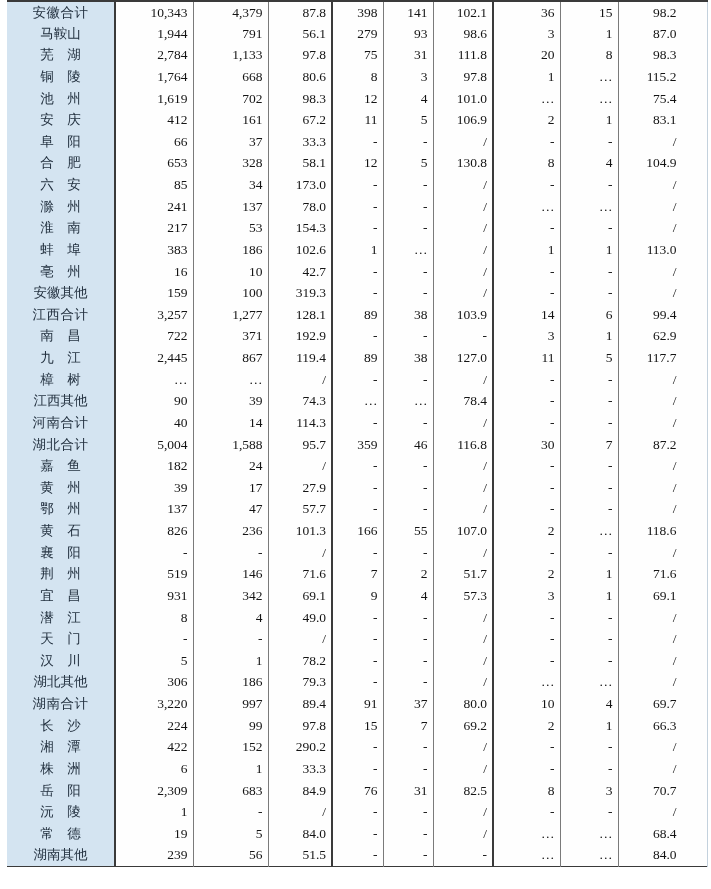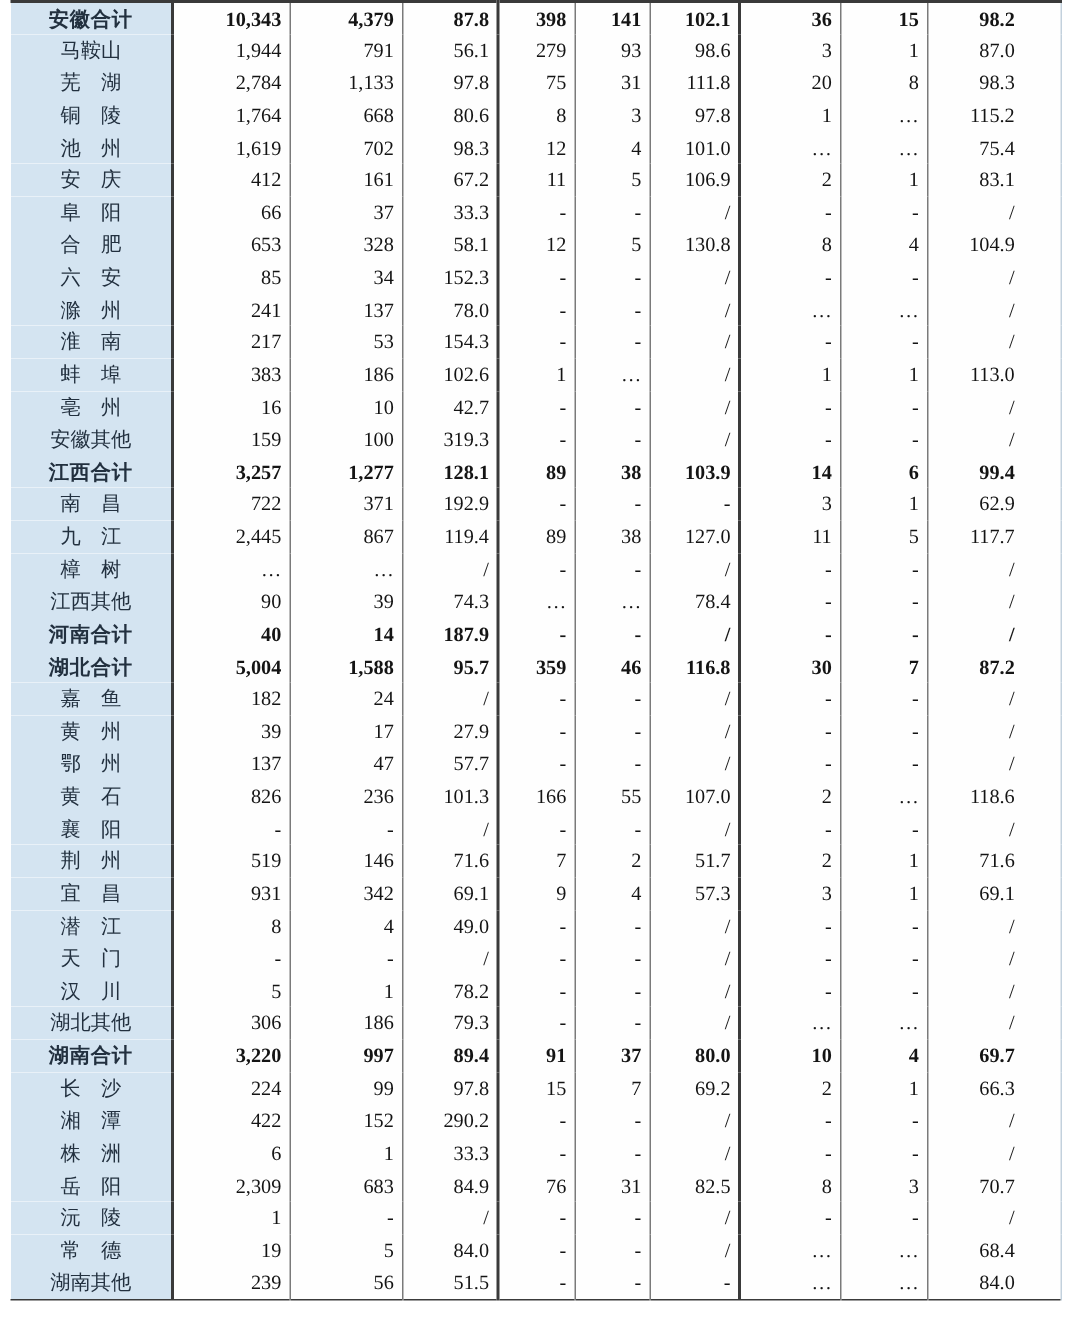--- a/index.html
+++ b/index.html
@@ -48,21 +48,21 @@
   }
   td.num {
     text-align: right;
     padding-right: 5px;
     background: #fefefe;
   }
   td.c1, td.c2, td.c4, td.c5, td.c7 { border-right: 1px solid var(--grid-thin); }
   td.c3, td.c6 { border-right: 2px solid var(--grid-thick); }
   td.c8 { border-right: 1px solid var(--grid-thin); }
   td.c9 { border-right: 1px solid var(--grid-faint); padding-right: 30px; }
-  tr.total-row td { font-weight: bold; }
+  tr.total-row td { font-weight: normal; }
   tr.total-row td.region { letter-spacing: 0.5px; }
 </style>
 </head>
 <body>
 
 <div class="page">
   <table class="stat-table">
     <colgroup>
       <col style="width:108px">
       <col style="width:78px">
@@ -169,21 +169,21 @@
           <td class="num c5">5</td>
           <td class="num c6">130.8</td>
           <td class="num c7">8</td>
           <td class="num c8">4</td>
           <td class="num c9">104.9</td>
         </tr>
         <tr>
           <td class="region c0">六　安</td>
           <td class="num c1">85</td>
           <td class="num c2">34</td>
-          <td class="num c3">152.3</td>
+          <td class="num c3">173.0</td>
           <td class="num c4">-</td>
           <td class="num c5">-</td>
           <td class="num c6">/</td>
           <td class="num c7">-</td>
           <td class="num c8">-</td>
           <td class="num c9">/</td>
         </tr>
         <tr>
           <td class="region c0">滁　州</td>
           <td class="num c1">241</td>
@@ -301,21 +301,21 @@
           <td class="num c5">…</td>
           <td class="num c6">78.4</td>
           <td class="num c7">-</td>
           <td class="num c8">-</td>
           <td class="num c9">/</td>
         </tr>
         <tr class="total-row">
           <td class="region c0">河南合计</td>
           <td class="num c1">40</td>
           <td class="num c2">14</td>
-          <td class="num c3">187.9</td>
+          <td class="num c3">114.3</td>
           <td class="num c4">-</td>
           <td class="num c5">-</td>
           <td class="num c6">/</td>
           <td class="num c7">-</td>
           <td class="num c8">-</td>
           <td class="num c9">/</td>
         </tr>
         <tr class="total-row">
           <td class="region c0">湖北合计</td>
           <td class="num c1">5,004</td>

